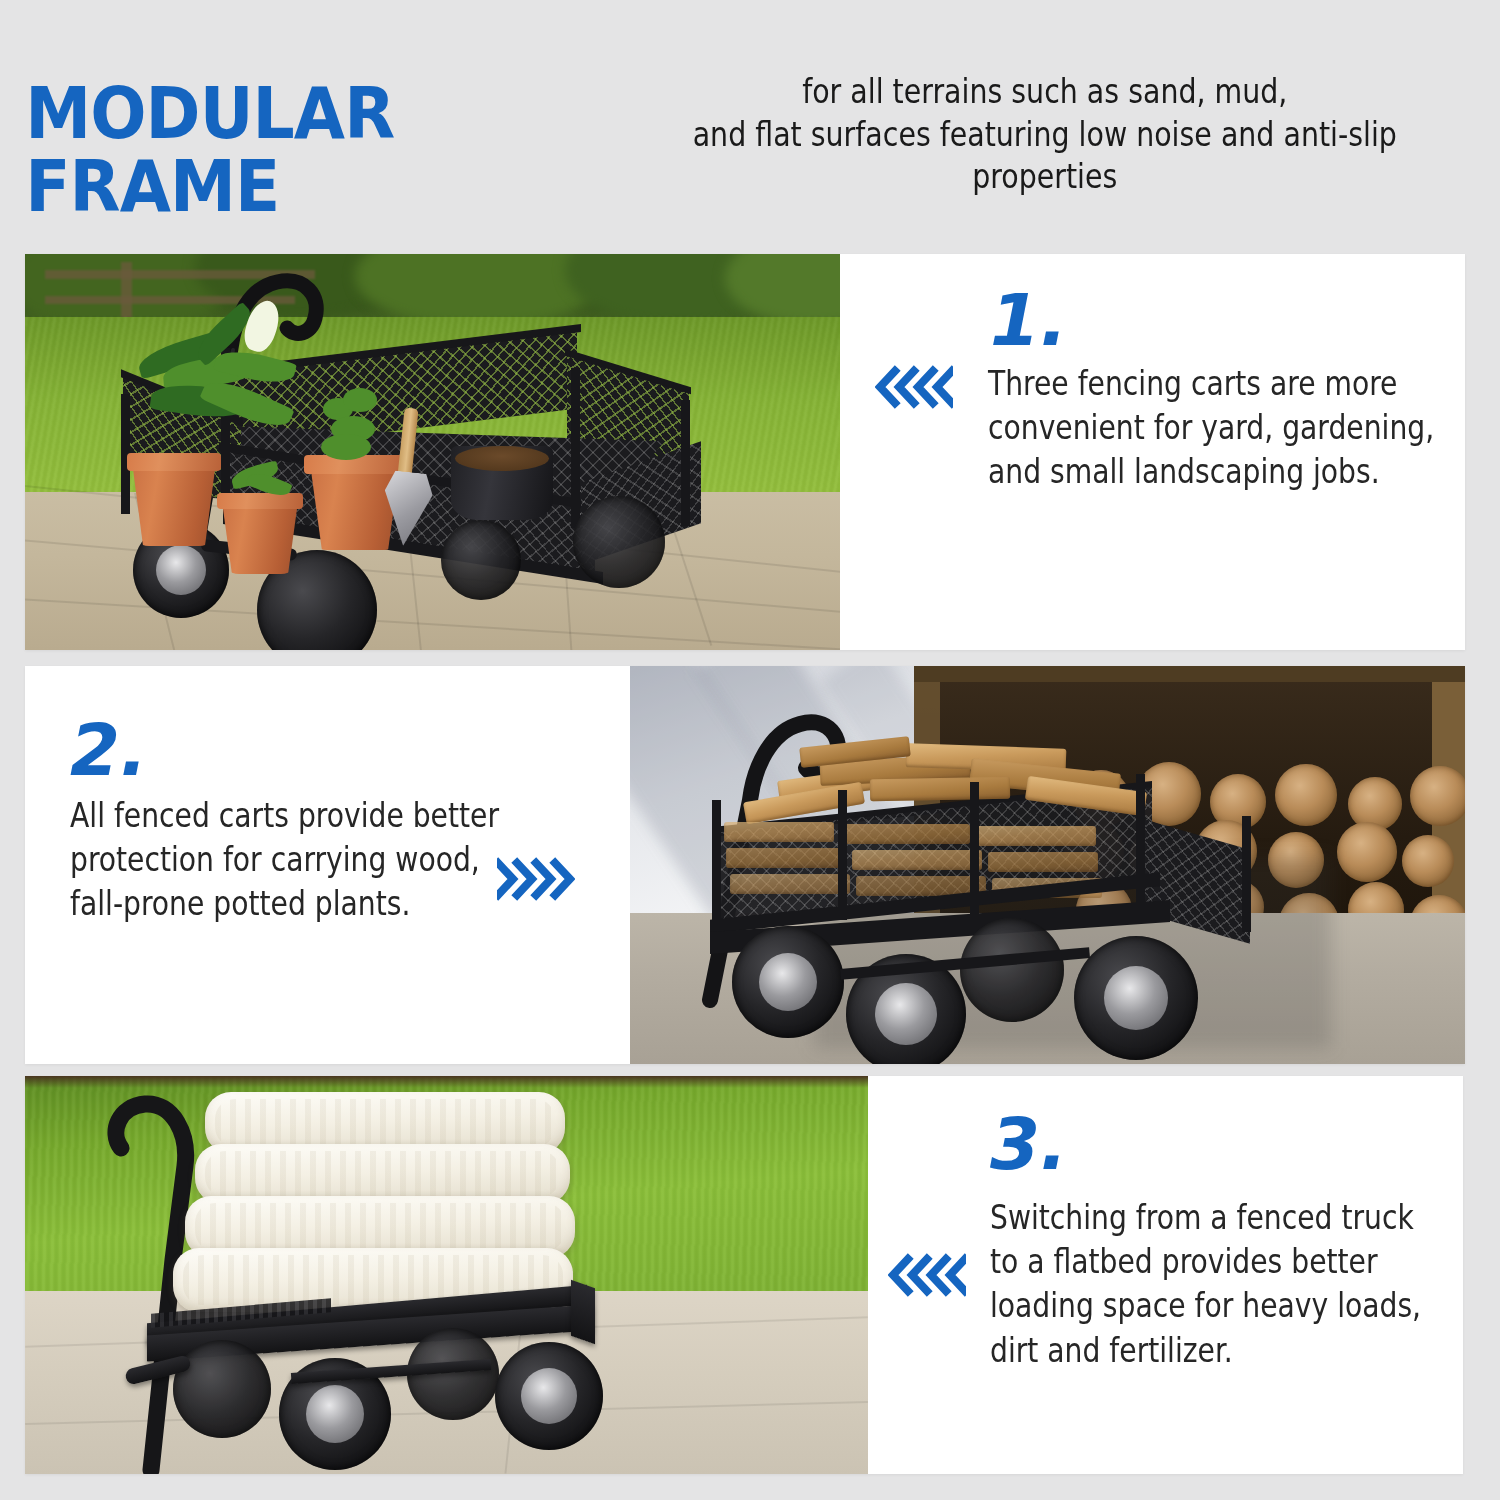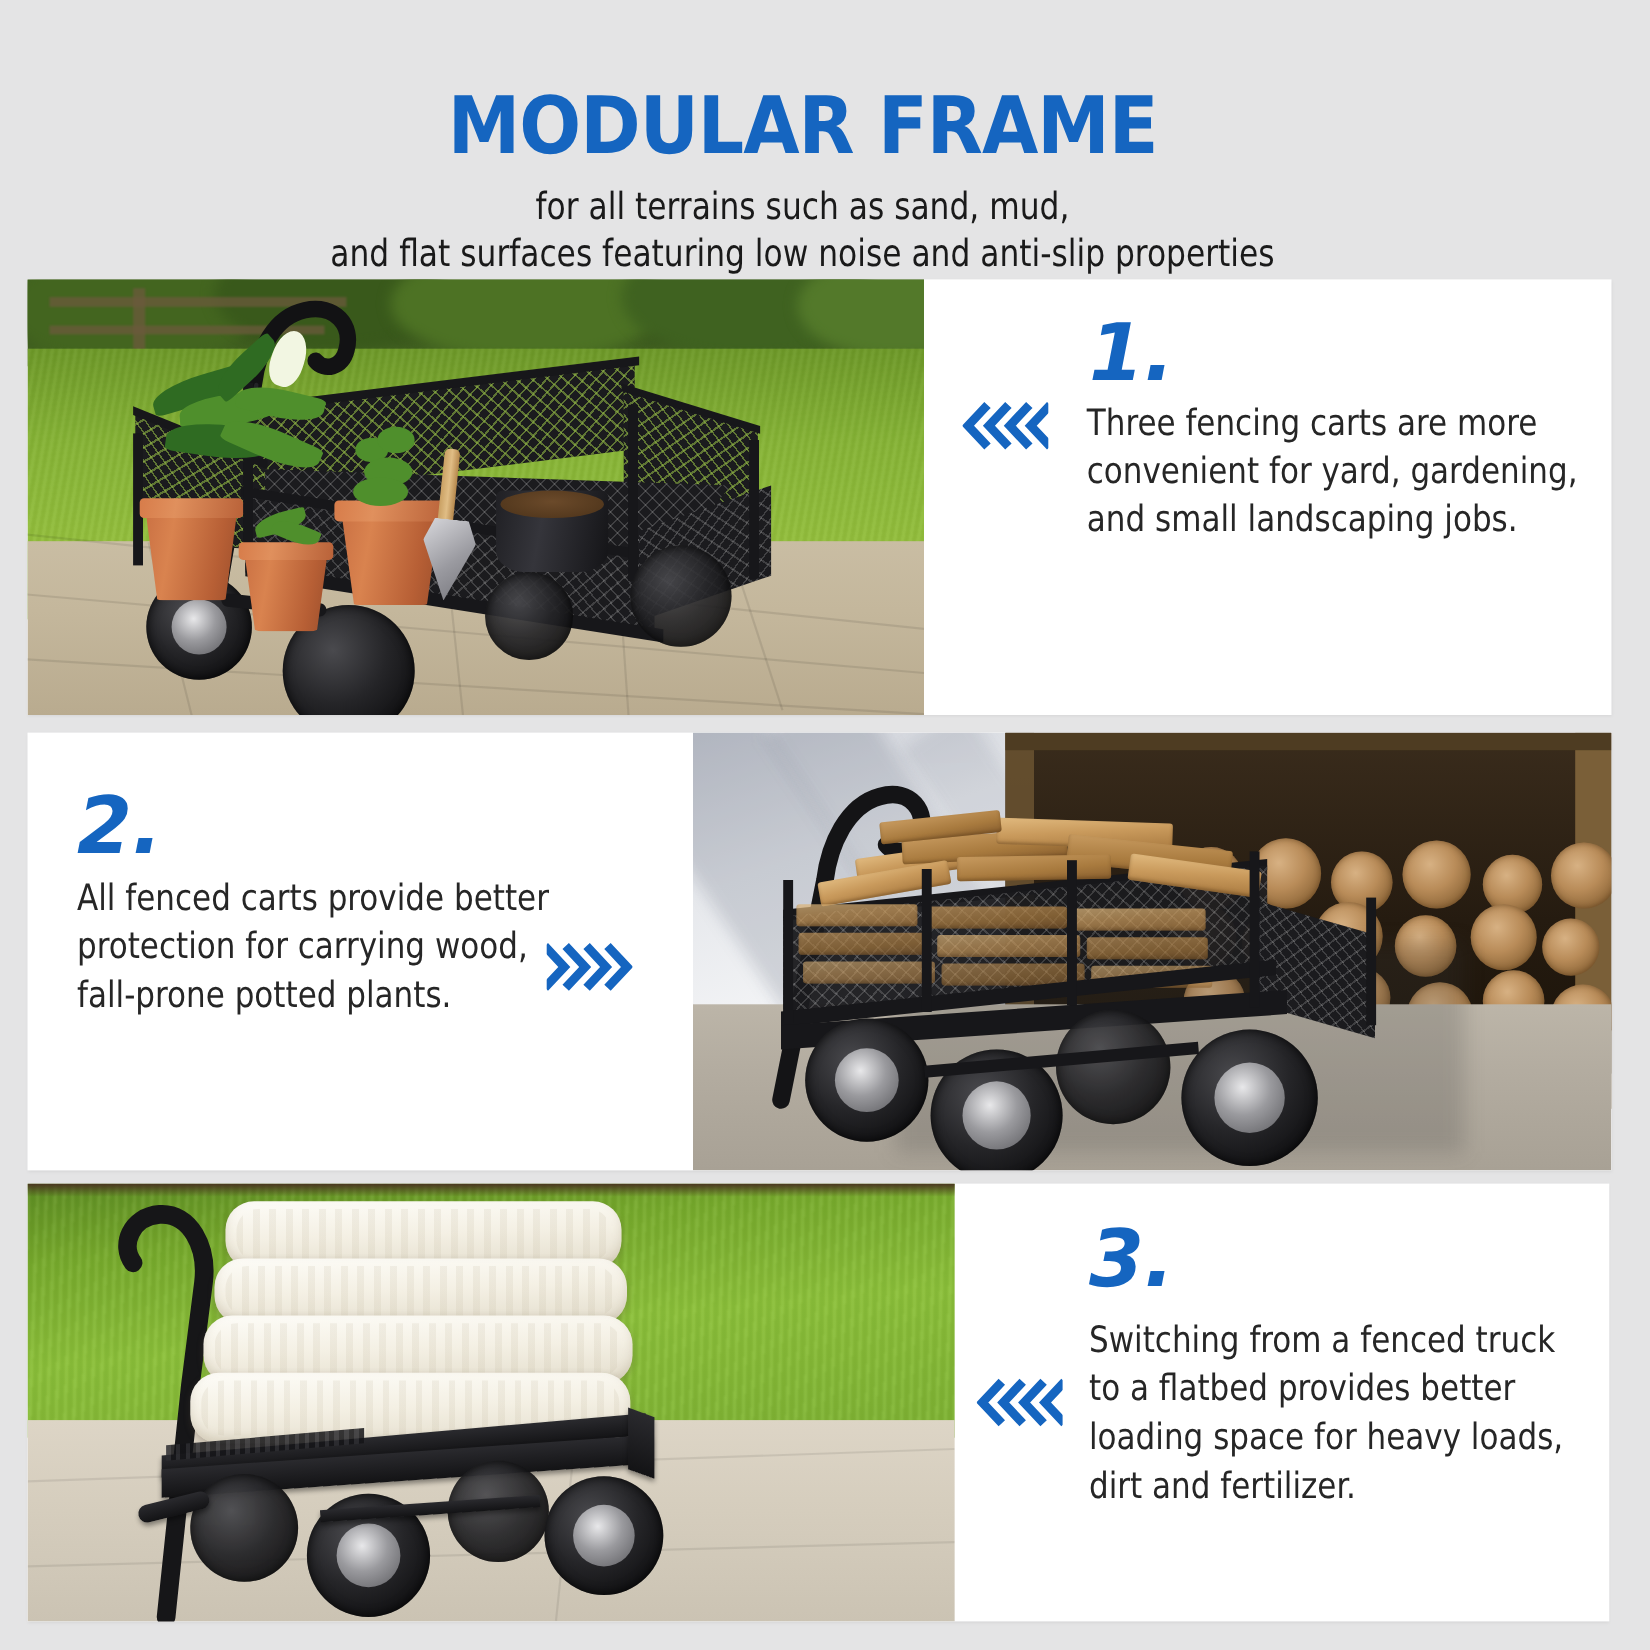--- a/index.html
+++ b/index.html
@@ -6,21 +6,21 @@
   html, body {
     width: 1500px; height: 1500px;
     background: #e4e4e5;
     font-family: "Liberation Sans", sans-serif;
     overflow: hidden;
   }
   .page { position: relative; width: 1500px; height: 1500px; background: #e4e4e5; }
 
   
   .header { position: absolute; left: 0; top: 0; width: 1460px; height: 252px;
-            display: flex; flex-direction: column; align-items: center; justify-content: flex-end; }
+            display: flex; flex-direction: row; align-items: center; justify-content: flex-end; }
   .title {
     font-family: "DejaVu Sans", sans-serif;
     font-weight: bold; font-size: 72px; letter-spacing: -1px;
     color: #1565c0; margin-top: 48px; line-height: 1.02;
     transform: scaleX(0.92); transform-origin: center;
   }
   .subtitle {
     font-family: "DejaVu Sans Condensed", "DejaVu Sans", sans-serif;
     font-size: 34px; color: #1a1a1a; line-height: 1.25; text-align: center;
     margin-top: 16px; transform: scaleX(0.93); transform-origin: center;

